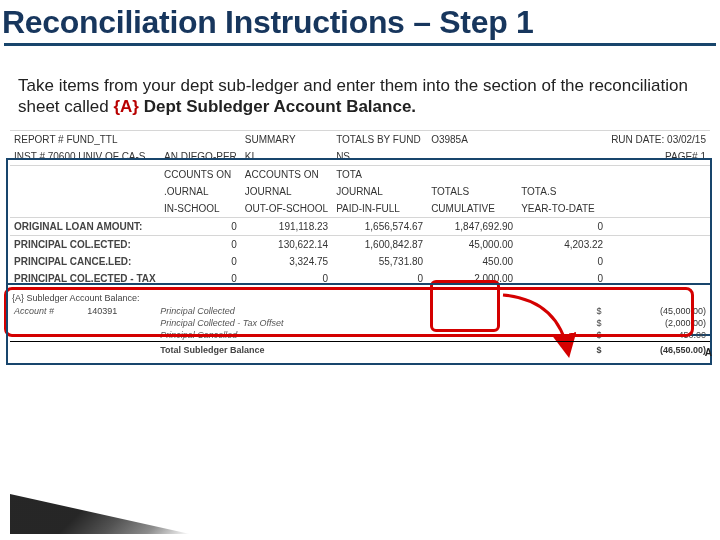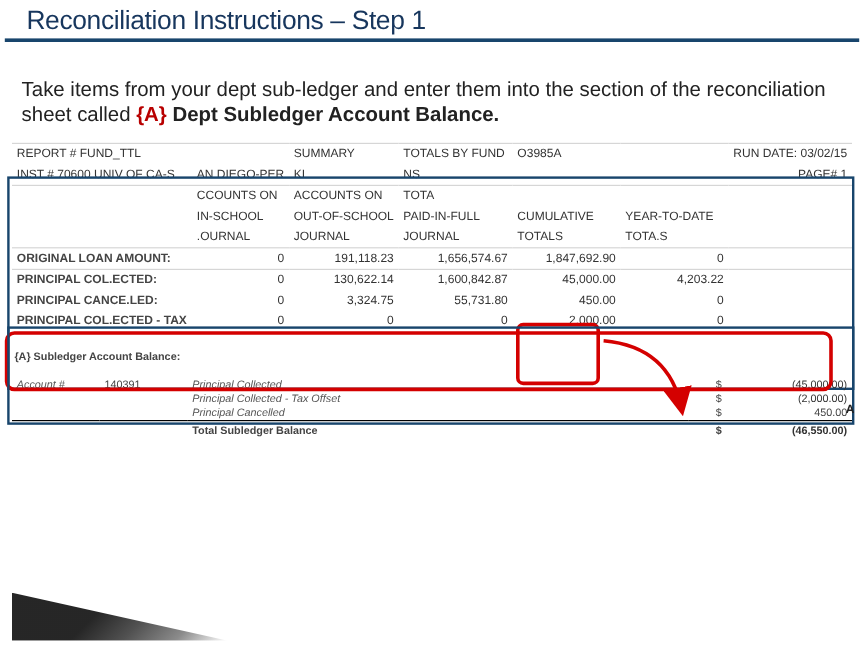--- a/index.html
+++ b/index.html
@@ -5,24 +5,24 @@
   * { box-sizing: border-box; margin: 0; padding: 0; }
   body {
     width: 720px;
     height: 540px;
     font-family: "Segoe UI", Arial, sans-serif;
     background: #fff;
     position: relative;
     overflow: hidden;
   }
   .title {
-    font-size: 22px;
-    font-weight: 400;
+    font-size: 32px;
+    font-weight: 700;
     color: #17365d;
-    padding: 4px 6px 2px 22px;
+    padding: 4px 6px 2px 2px;
     letter-spacing: -0.3px;
   }
   .title-rule {
     height: 3px;
     background: #18456c;
     margin: 0 4px 10px 4px;
   }
   .instruction {
     font-size: 17px;
     line-height: 1.25;
@@ -79,23 +79,23 @@
   }
 
   
   .sub-wrap {
     margin: 4px 10px 0 10px;
     position: relative;
     font-family: Arial, sans-serif;
   }
   .sub-head {
     font-size: 9px;
-    font-weight: 700;
+    font-weight: 400;
     color: #444;
-    padding: 12px 2px;
+    padding: 2px 2px;
   }
   table.sub {
     width: 100%;
     border-collapse: collapse;
     font-size: 9px;
     color: #444;
   }
   table.sub td {
     padding: 1px 4px;
     white-space: nowrap;
@@ -172,34 +172,34 @@
       <td></td>
       <td>CCOUNTS ON</td>
       <td>ACCOUNTS ON</td>
       <td>TOTA</td>
       <td></td>
       <td></td>
       <td></td>
     </tr>
     <tr class="noborder">
       <td></td>
+      <td>.OURNAL</td>
+      <td>JOURNAL</td>
+      <td>JOURNAL</td>
+      <td>TOTALS</td>
+      <td>TOTA.S</td>
+      <td></td>
+    </tr>
+    <tr class="noborder">
+      <td></td>
       <td>IN-SCHOOL</td>
       <td>OUT-OF-SCHOOL</td>
       <td>PAID-IN-FULL</td>
       <td>CUMULATIVE</td>
       <td>YEAR-TO-DATE</td>
-      <td></td>
-    </tr>
-    <tr class="noborder">
-      <td></td>
-      <td>.OURNAL</td>
-      <td>JOURNAL</td>
-      <td>JOURNAL</td>
-      <td>TOTALS</td>
-      <td>TOTA.S</td>
       <td></td>
     </tr>
     <tr class="grp">
       <td class="lbl">ORIGINAL LOAN AMOUNT:</td>
       <td class="r">0</td>
       <td class="r">191,118.23</td>
       <td class="r">1,656,574.67</td>
       <td class="r">1,847,692.90</td>
       <td class="r">0</td>
       <td></td>

